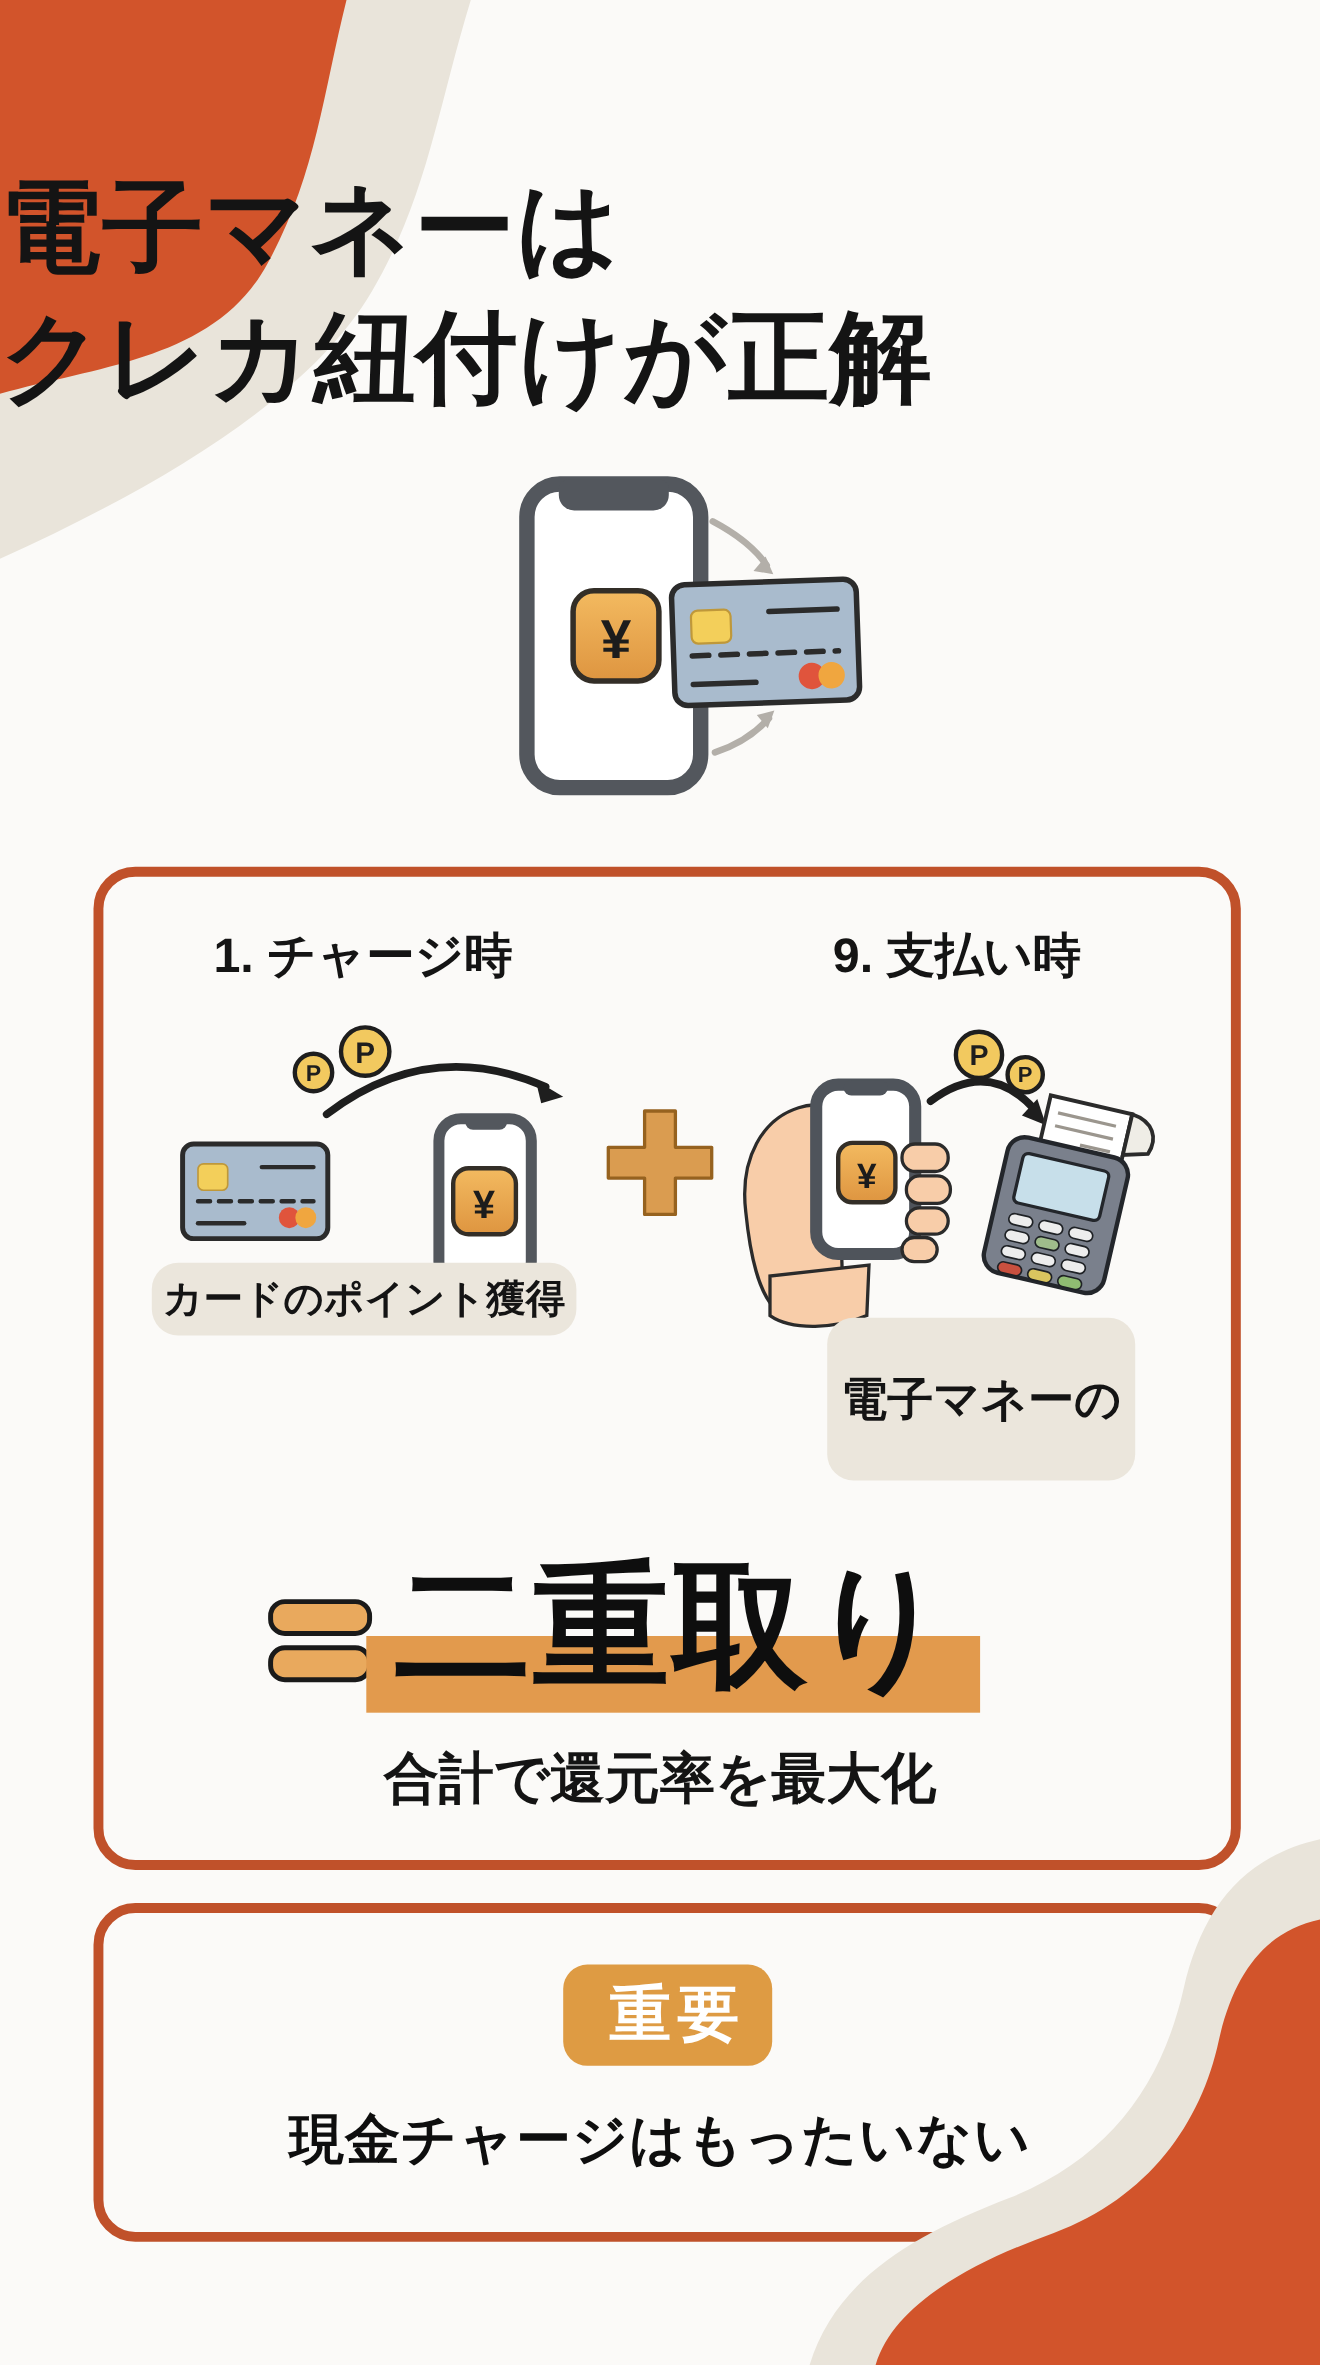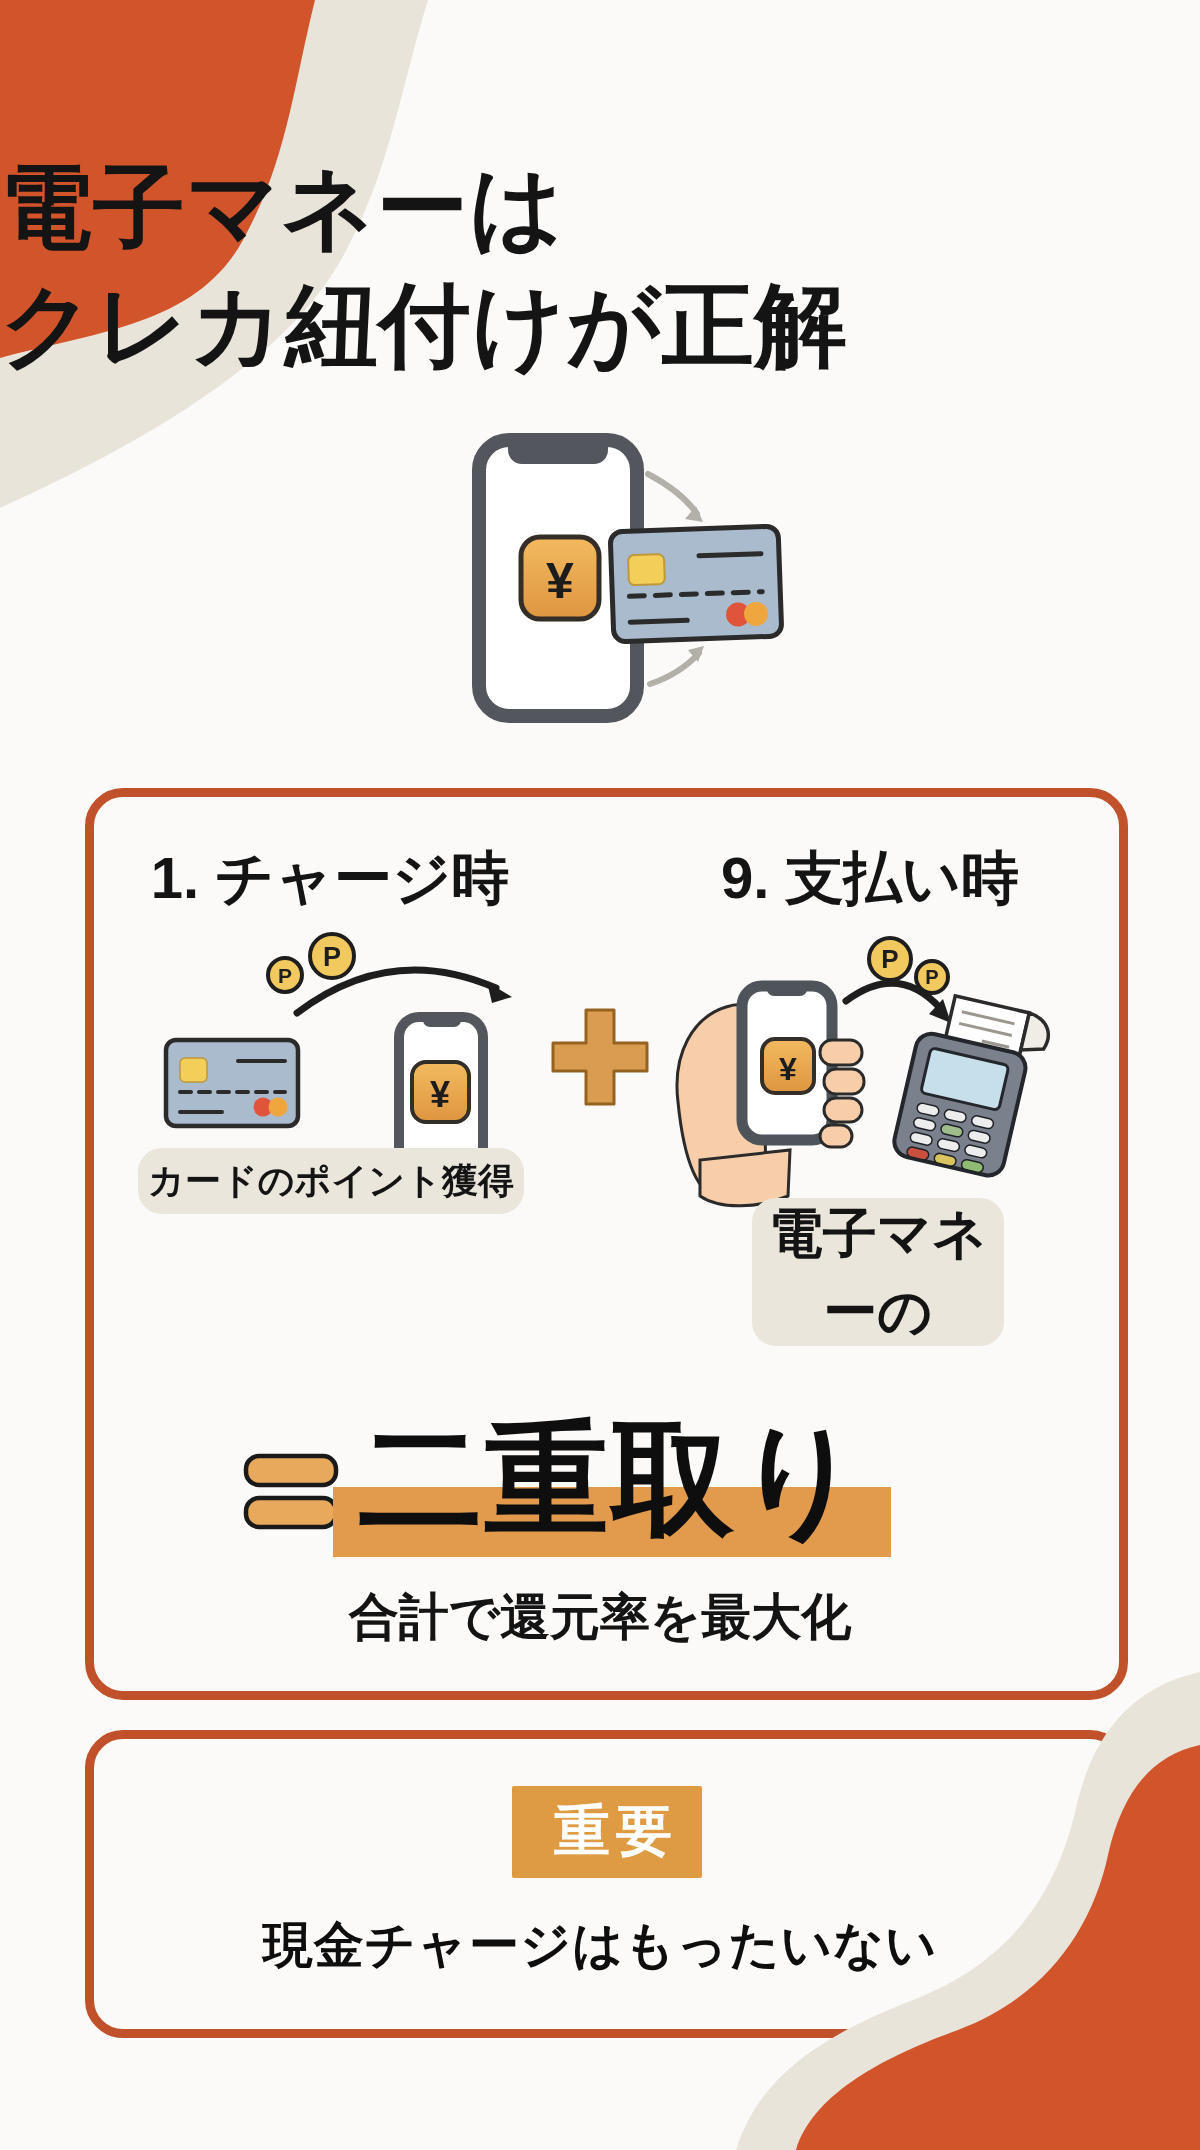--- a/index.html
+++ b/index.html
@@ -8,41 +8,41 @@
     --bg:#FBFAF8;
   }
   html,body{margin:0;padding:0;}
   body{font-family:"Liberation Sans","DejaVu Sans",sans-serif;background:#fff;}
   .canvas{position:relative;width:1200px;height:2150px;background:var(--bg);overflow:hidden;}
   .abs{position:absolute;}
   svg{display:block;}
   .title{left:0;top:148px;width:1200px;text-align:left;color:var(--ink);
          font-size:92px;font-weight:900;line-height:118px;letter-spacing:1px;}
   .step-label{top:840px;width:490px;text-align:center;color:var(--ink);
-              font-size:58px;font-weight:900;}
+              font-size:44px;font-weight:900;}
   #step1-label{left:85px;}
   #step2-label{left:625px;}
   .pill{background:var(--pill);border-radius:24px;color:var(--ink);
         font-weight:900;display:flex;align-items:center;justify-content:center;
         text-align:center;}
   #pill1{left:138px;top:1148px;width:386px;height:66px;font-size:36px;}
-  #pill2{left:752px;top:1198px;width:252px;height:148px;font-size:54px;line-height:1.45;
+  #pill2{left:752px;top:1198px;width:280px;height:148px;font-size:42px;line-height:1.45;
          flex-direction:column;}
   .dual{left:0;top:1402px;width:1200px;text-align:center;}
   .dual .hl{display:inline-block;position:relative;left:12px;color:#0E0E0E;
         font-size:124px;font-weight:900;line-height:155px;letter-spacing:2px;
         background:linear-gradient(180deg,rgba(0,0,0,0) 55%,var(--highlight) 55%);
         padding:0 26px;}
   .subtitle{left:0;top:1584px;width:1200px;text-align:center;color:var(--ink);
         font-size:50px;font-weight:900;}
   .frame{border:9px solid var(--border);border-radius:38px;box-sizing:border-box;background:transparent;}
   #box1{left:85px;top:788px;width:1043px;height:912px;}
   #box2{left:85px;top:1730px;width:1043px;height:308px;}
   #important-badge{left:512px;top:1786px;width:190px;height:92px;background:var(--badge);
-        border-radius:2px;color:#fff;font-size:56px;font-weight:900;letter-spacing:6px;
+        border-radius:22px;color:#fff;font-size:56px;font-weight:900;letter-spacing:6px;
         display:flex;align-items:center;justify-content:center;padding-left:18px;box-sizing:border-box;}
   #warning{left:0;top:1912px;width:1200px;text-align:center;color:#0E0E0E;
         font-size:50px;font-weight:900;letter-spacing:1px;}
   .layer0{z-index:0;} .layer1{z-index:1;} .layer2{z-index:2;} .layer3{z-index:3;} .layer6{z-index:6;}
 </style>
 </head>
 <body>
 
 <div class="canvas">
 

